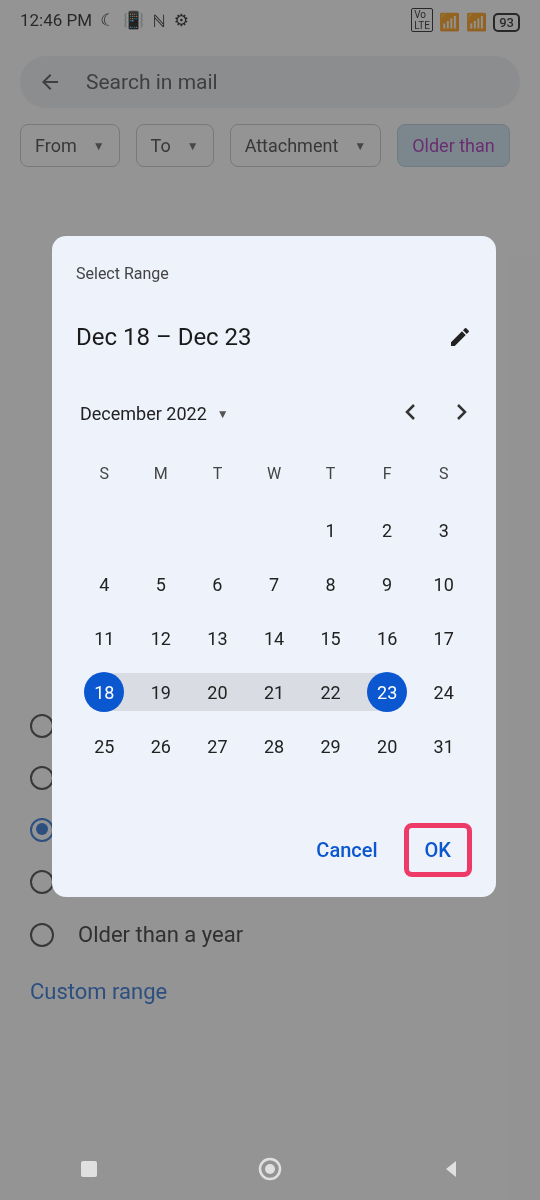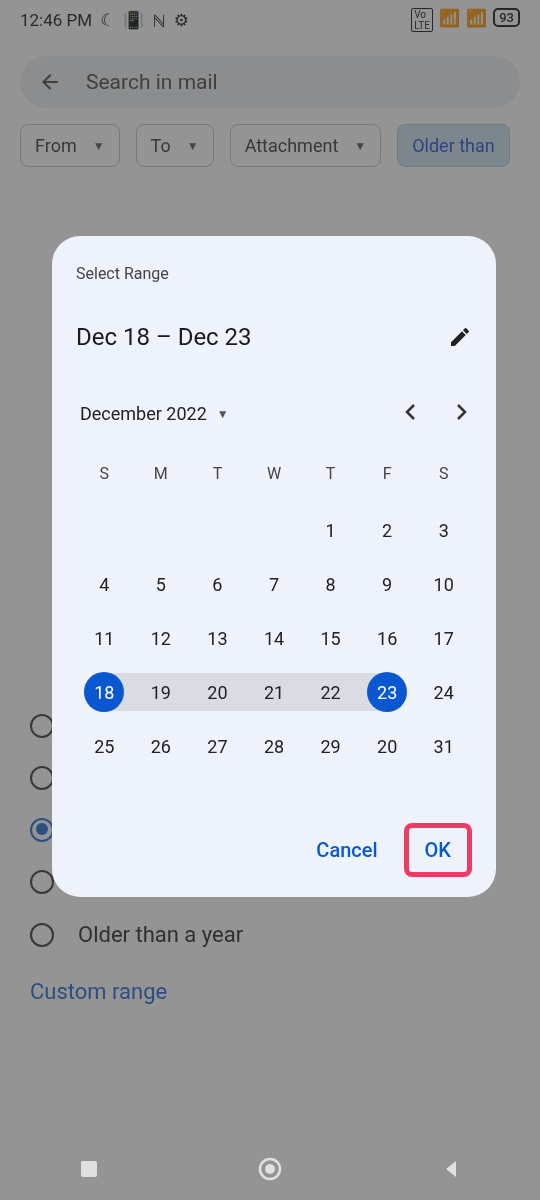--- a/index.html
+++ b/index.html
@@ -4,45 +4,45 @@
 <style>
   * { box-sizing: border-box; margin: 0; padding: 0; }
   html, body { width: 540px; height: 1200px; font-family: Roboto, Arial, sans-serif; overflow: hidden; }
   body { background: #fff; position: relative; }
 
   .screen { width: 540px; height: 1200px; position: relative; background: #fefefe; }
 
   
   .status-bar { height: 40px; display: flex; justify-content: space-between; align-items: center; padding: 8px 20px; font-size: 17px; color: #111; }
   .status-left { display: flex; align-items: center; gap: 8px; }
-  .status-right { display: flex; align-items: flex-start; gap: 6px; }
+  .status-right { display: flex; align-items: flex-end; gap: 6px; }
   .battery-box { border: 2px solid #111; border-radius: 5px; padding: 0 4px; font-size: 13px; font-weight: 500; }
 
   
   .search-bar { margin: 16px 20px; background: #edeff3; border-radius: 28px; height: 52px; display: flex; align-items: center; padding: 0 18px; gap: 24px; color: #444; font-size: 21px; }
 
   
   .chips { display: flex; gap: 16px; padding: 0 20px; margin-top: 8px; }
   .chip { border: 1px solid #bfc4c9; border-radius: 8px; padding: 10px 14px; font-size: 18px; color: #333; display: flex; align-items: center; gap: 16px; background: #fff; }
-  .chip.active { background: #c9e3ef; border-color: #b0c8d4; color: #1d4ed8; }
+  .chip.active { background: #c9e3ef; border-color: #b0c8d4; color: #a21caf; }
   .chev-down { font-size: 12px; color: #555; }
 
   
   .option-list { position: absolute; top: 700px; left: 0; right: 0; }
   .option-row { display: flex; align-items: center; gap: 24px; padding: 14px 30px; font-size: 22px; color: #222; }
   .radio { width: 24px; height: 24px; border: 2.5px solid #333; border-radius: 50%; }
   .radio.selected { border-color: #1967d2; }
   .radio.selected::after { content:''; display:block; width:12px; height:12px; background:#1967d2; border-radius:50%; margin:3px auto; }
   .custom-range { color: #1967d2; font-size: 22px; padding: 18px 30px; }
 
   
   .scrim { position: absolute; inset: 0; background: rgba(60,60,60,0.55); }
 
   
-  .dialog { position: absolute; top: 236px; left: 52px; right: 44px; background: #edf2fb; border-radius: 28px; padding: 28px 24px 20px; }
+  .dialog { position: absolute; top: 236px; left: 52px; right: 44px; background: #edf2fb; border-radius: 14px; padding: 28px 24px 20px; }
   .dialog-title { font-size: 16px; color: #444; margin-bottom: 40px; }
   .range-row { display: flex; justify-content: space-between; align-items: center; margin-bottom: 50px; }
   .range-text { font-size: 24px; font-weight: 400; color: #1b1b1b; }
   .month-row { display: flex; justify-content: space-between; align-items: center; margin-bottom: 28px; padding: 0 4px; }
   .month-label { font-size: 18px; color: #222; display: flex; align-items: center; gap: 10px; }
   .month-nav { display: flex; gap: 40px; }
   .month-nav span { font-size: 22px; color: #333; }
 
   .cal { width: 100%; }
   .dow-row, .week { display: grid; grid-template-columns: repeat(7, 1fr); }

